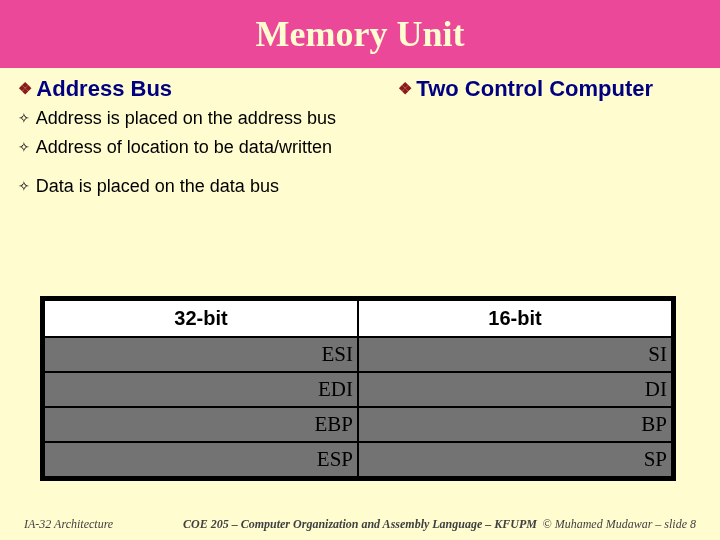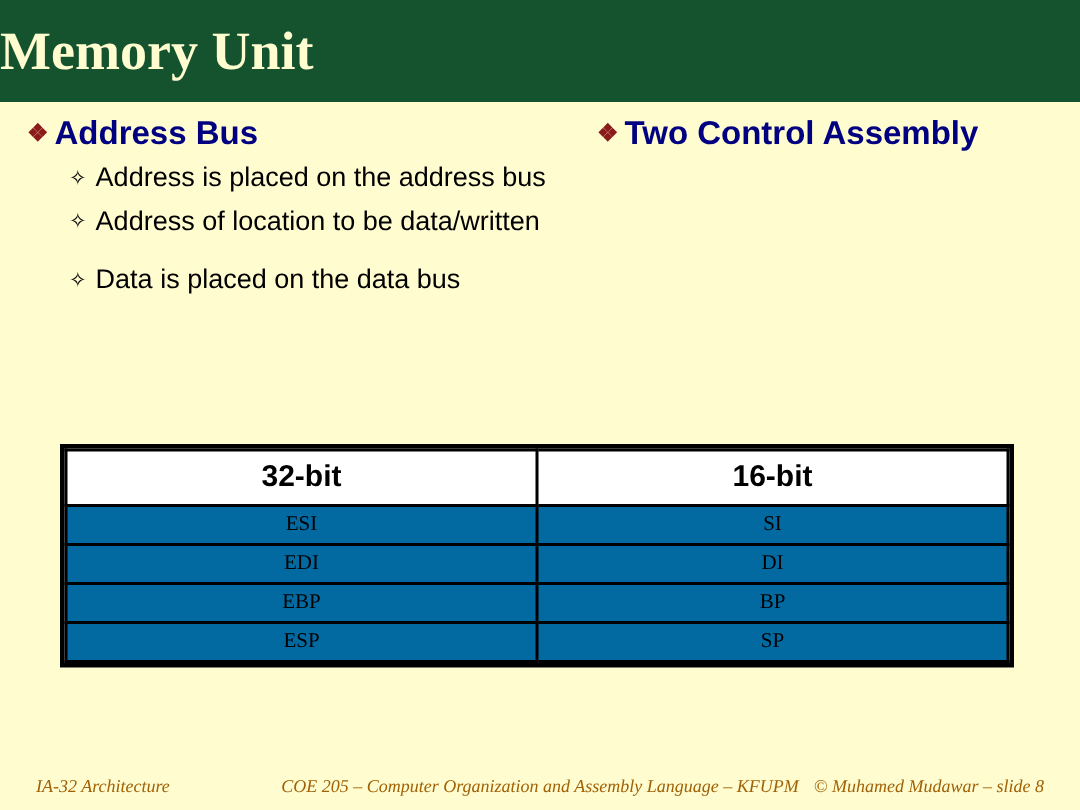--- a/index.html
+++ b/index.html
@@ -4,26 +4,26 @@
 <style>
   * { margin: 0; padding: 0; box-sizing: border-box; }
   body {
     width: 720px;
     height: 540px;
     background: #fffcd0;
     font-family: Arial, sans-serif;
     position: relative;
   }
   .title-bar {
-    background: #14532d;
+    background: #ec4899;
     width: 100%;
     height: 68px;
     display: flex;
     align-items: center;
-    justify-content: flex-start;
+    justify-content: center;
   }
   .title {
     color: #fffcd0;
     font-family: 'Comic Sans MS', cursive;
     font-size: 36px;
     font-weight: bold;
   }
   .content {
     position: relative;
     padding: 8px 0 0 0;
@@ -49,21 +49,20 @@
   .bullet-main .diamond {
     color: #8b1a1a;
     font-size: 16px;
     margin-right: 4px;
     display: inline-block;
     vertical-align: 2px;
   }
   .bullet-sub {
     color: #000;
     font-size: 18px;
-    margin-left: 28px;
     margin-bottom: 8px;
   }
   .bullet-sub .open-diamond {
     color: #000;
     font-size: 14px;
     margin-right: 6px;
     display: inline-block;
     vertical-align: 1px;
   }
   .gap { height: 10px; }
@@ -84,41 +83,42 @@
     padding: 6px;
     font-family: Arial, sans-serif;
     font-size: 20px;
     font-weight: bold;
     background: #fff;
   }
   td {
     border: 2px solid #000;
     padding: 4px;
     font-family: 'Times New Roman', serif;
-    font-size: 14px;
-    text-align: center;
-    background: #0369a1;
+    font-size: 21px;
+    text-align: right;
+    background: #737373;
   }
   .footer {
     position: absolute;
     bottom: 8px;
     left: 0;
     width: 720px;
     display: flex;
     justify-content: space-between;
     padding: 0 24px;
     font-family: 'Times New Roman', serif;
     font-style: italic;
     font-size: 12px;
-    color: #a16207;
+    color: #404040;
   }
   .footer .mid {
     position: absolute;
     left: 50%;
     transform: translateX(-50%);
+    font-weight: bold;
   }
 </style>
 </head>
 <body>
 
 <div class="title-bar">
   <div class="title">Memory Unit</div>
 </div>
 
 <div class="content">
@@ -134,21 +134,21 @@
       <span class="open-diamond">✧</span><span>Address of location to be data/written</span>
     </div>
     <div class="gap"></div>
     <div class="bullet-sub">
       <span class="open-diamond">✧</span><span>Data is placed on the data bus</span>
     </div>
   </div>
 
   <div class="right-col">
     <div class="bullet-main">
-      <span class="diamond">❖</span><span>Two Control Assembly</span>
+      <span class="diamond">❖</span><span>Two Control Computer</span>
     </div>
     <div class="gap"></div>
   </div>
 
 </div>
 
 <div class="table-wrap">
   <table>
     <thead>
       <tr>

